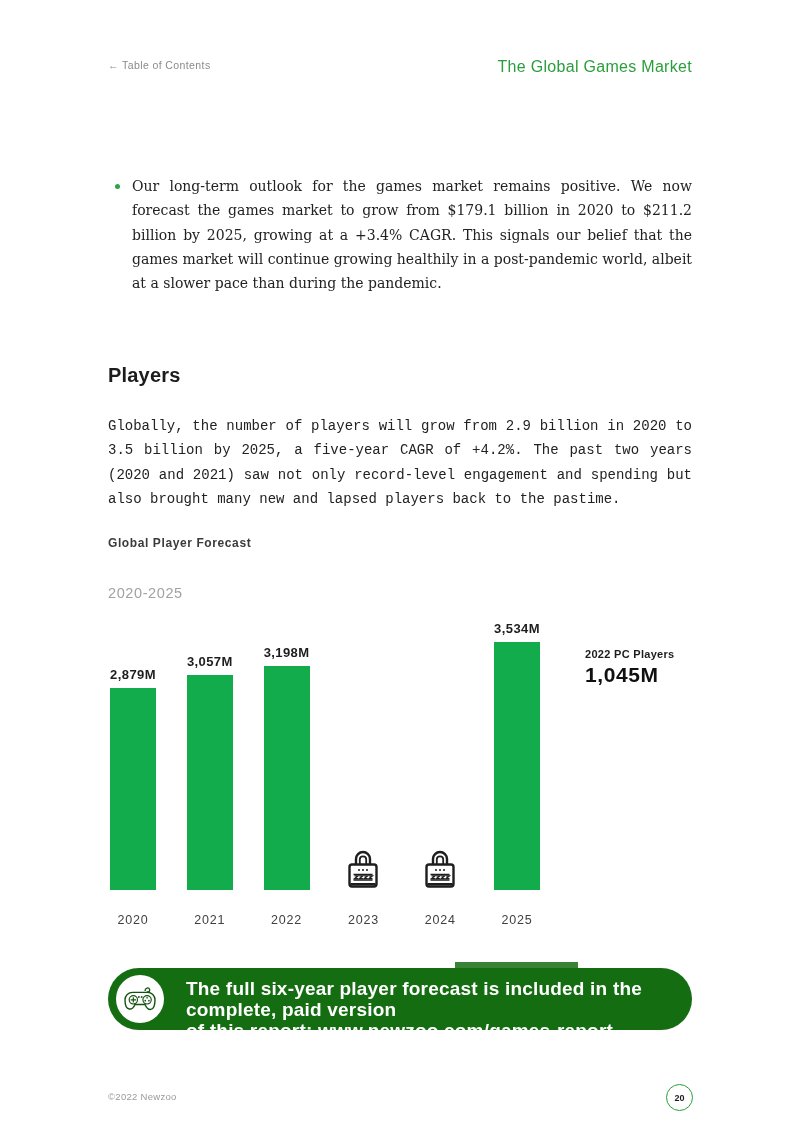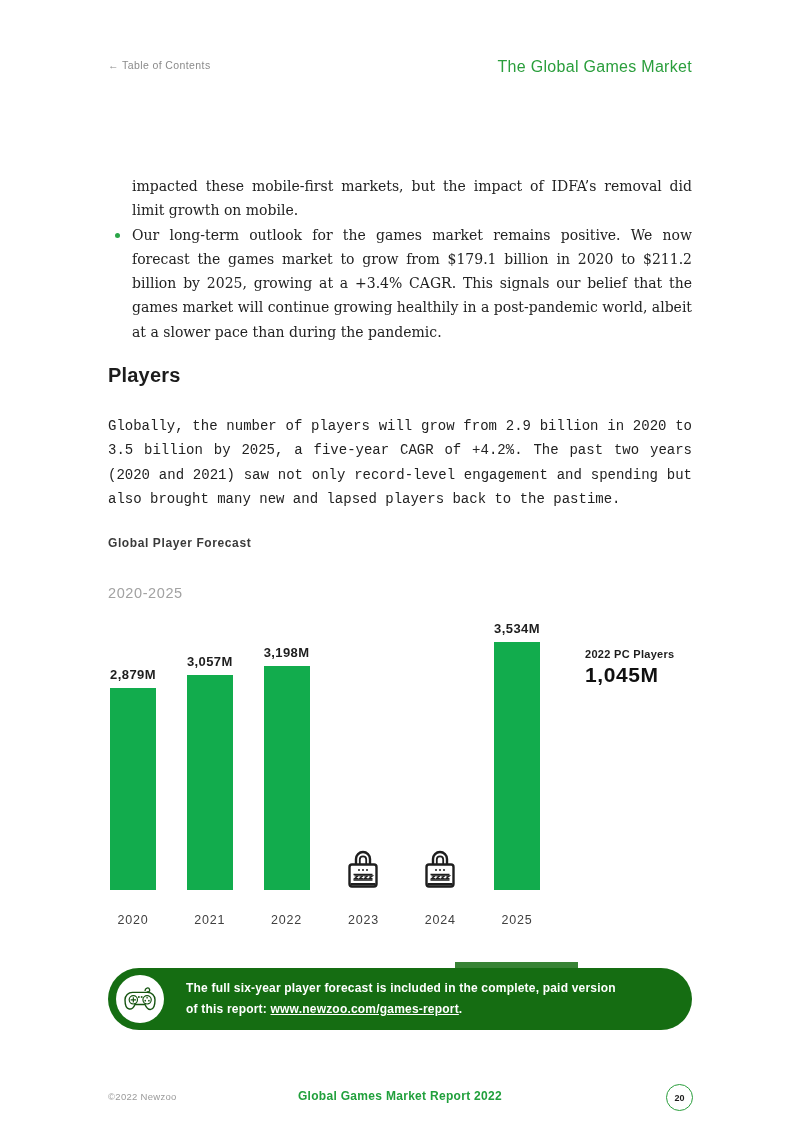--- a/index.html
+++ b/index.html
@@ -82,21 +82,21 @@
     position:absolute; left:108px; top:968px; width:584px; height:62px;
     background:#156d12; border-radius:31px;
   }
   .banner-icon-circle {
     position:absolute; left:8px; top:7px; width:48px; height:48px;
     border-radius:50%; background:#ffffff;
     display:flex; align-items:center; justify-content:center;
   }
   .banner-text {
     position:absolute; left:78px; top:10px; width:492px;
-    color:#ffffff; font-size:12px; font-weight:bold; line-height:21px;
+    color:#ffffff; font-size:19px; font-weight:bold; line-height:21px;
     letter-spacing:0.2px;
   }
   .banner-link { color:#ffffff; text-decoration:underline; cursor:pointer; }
 
   
   .ftr-left {
     position:absolute; left:108px; top:1091px;
     font-size:9.5px; color:#9a9a9a; letter-spacing:0.3px;
   }
   .ftr-center {
@@ -112,21 +112,20 @@
 </style>
 </head>
 <body>
 
 <div class="page">
 
   <a class="hdr-left">← Table of Contents</a>
   <div class="hdr-right">The Global Games Market</div>
 
   <div class="copy">
-    <div class="para-cont">impacted these mobile-first markets, but the impact of IDFA’s removal did limit growth on mobile.</div>
     <div class="bullet-item">Our long-term outlook for the games market remains positive. We now forecast the games market to grow from $179.1 billion in 2020 to $211.2 billion by 2025, growing at a +3.4% CAGR. This signals our belief that the games market will continue growing healthily in a post-pandemic world, albeit at a slower pace than during the pandemic.</div>
   </div>
 
   <h2 class="section-heading">Players</h2>
   <div class="players-para">Globally, the number of players will grow from 2.9 billion in 2020 to 3.5 billion by 2025, a five-year CAGR of +4.2%. The past two years (2020 and 2021) saw not only record-level engagement and spending but also brought many new and lapsed players back to the pastime.</div>
 
   <div class="chart-title">Global Player Forecast</div>
   <div class="chart-subtitle">2020-2025</div>
 
   <div class="chart-area">
@@ -196,18 +195,17 @@
         <rect x="25" y="20.6" width="2" height="2" fill="#14530f"></rect>
       </svg>
     </div>
     <div class="banner-text">
       <span>The full six-year player forecast is included in the complete, paid version</span><br>
       <span>of this report: </span><a class="banner-link">www.newzoo.com/games-report</a><span>.</span>
     </div>
   </div>
 
   <div class="ftr-left">©2022 Newzoo</div>
-  <div class="ftr-center">Global Games Market Report 2022</div>
   <div class="page-circle">
     <span>20</span>
   </div>
 
 </div>
 
 </body></html>

